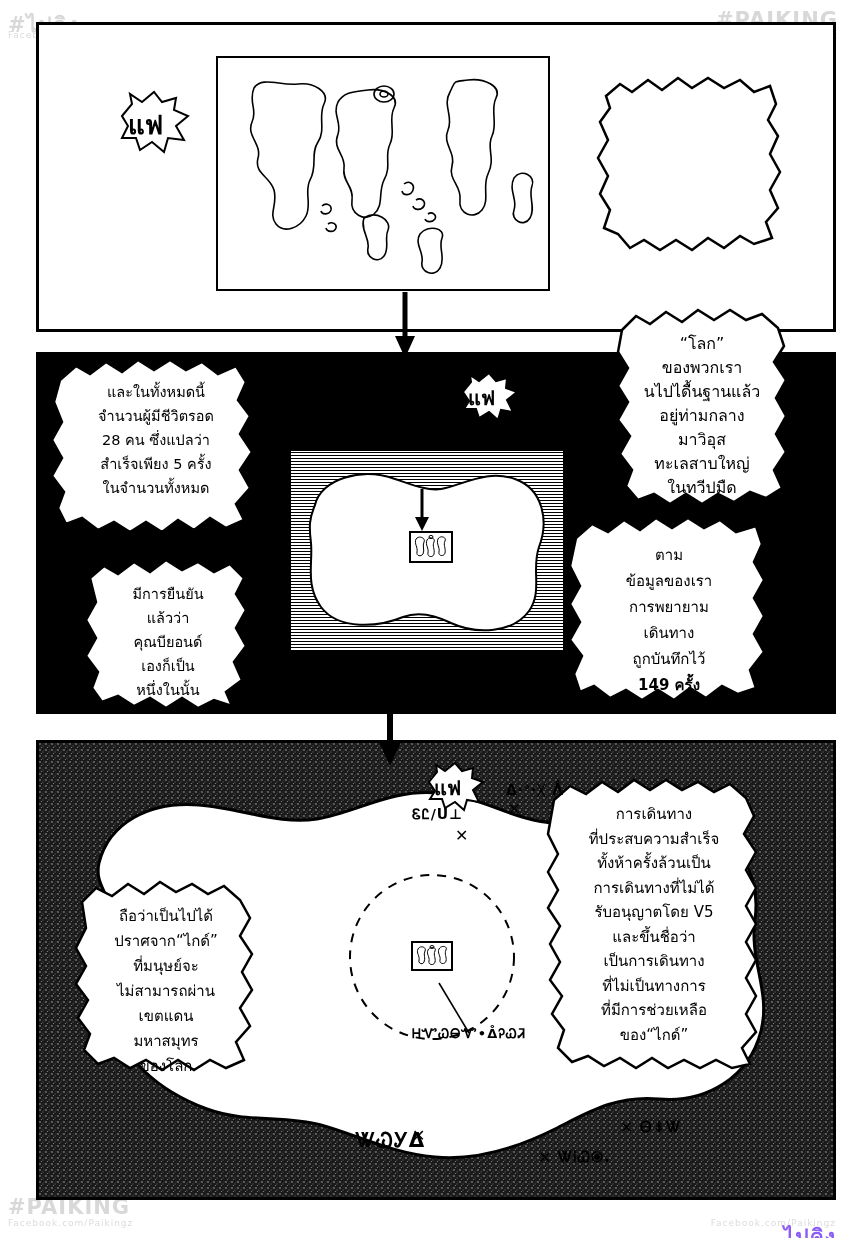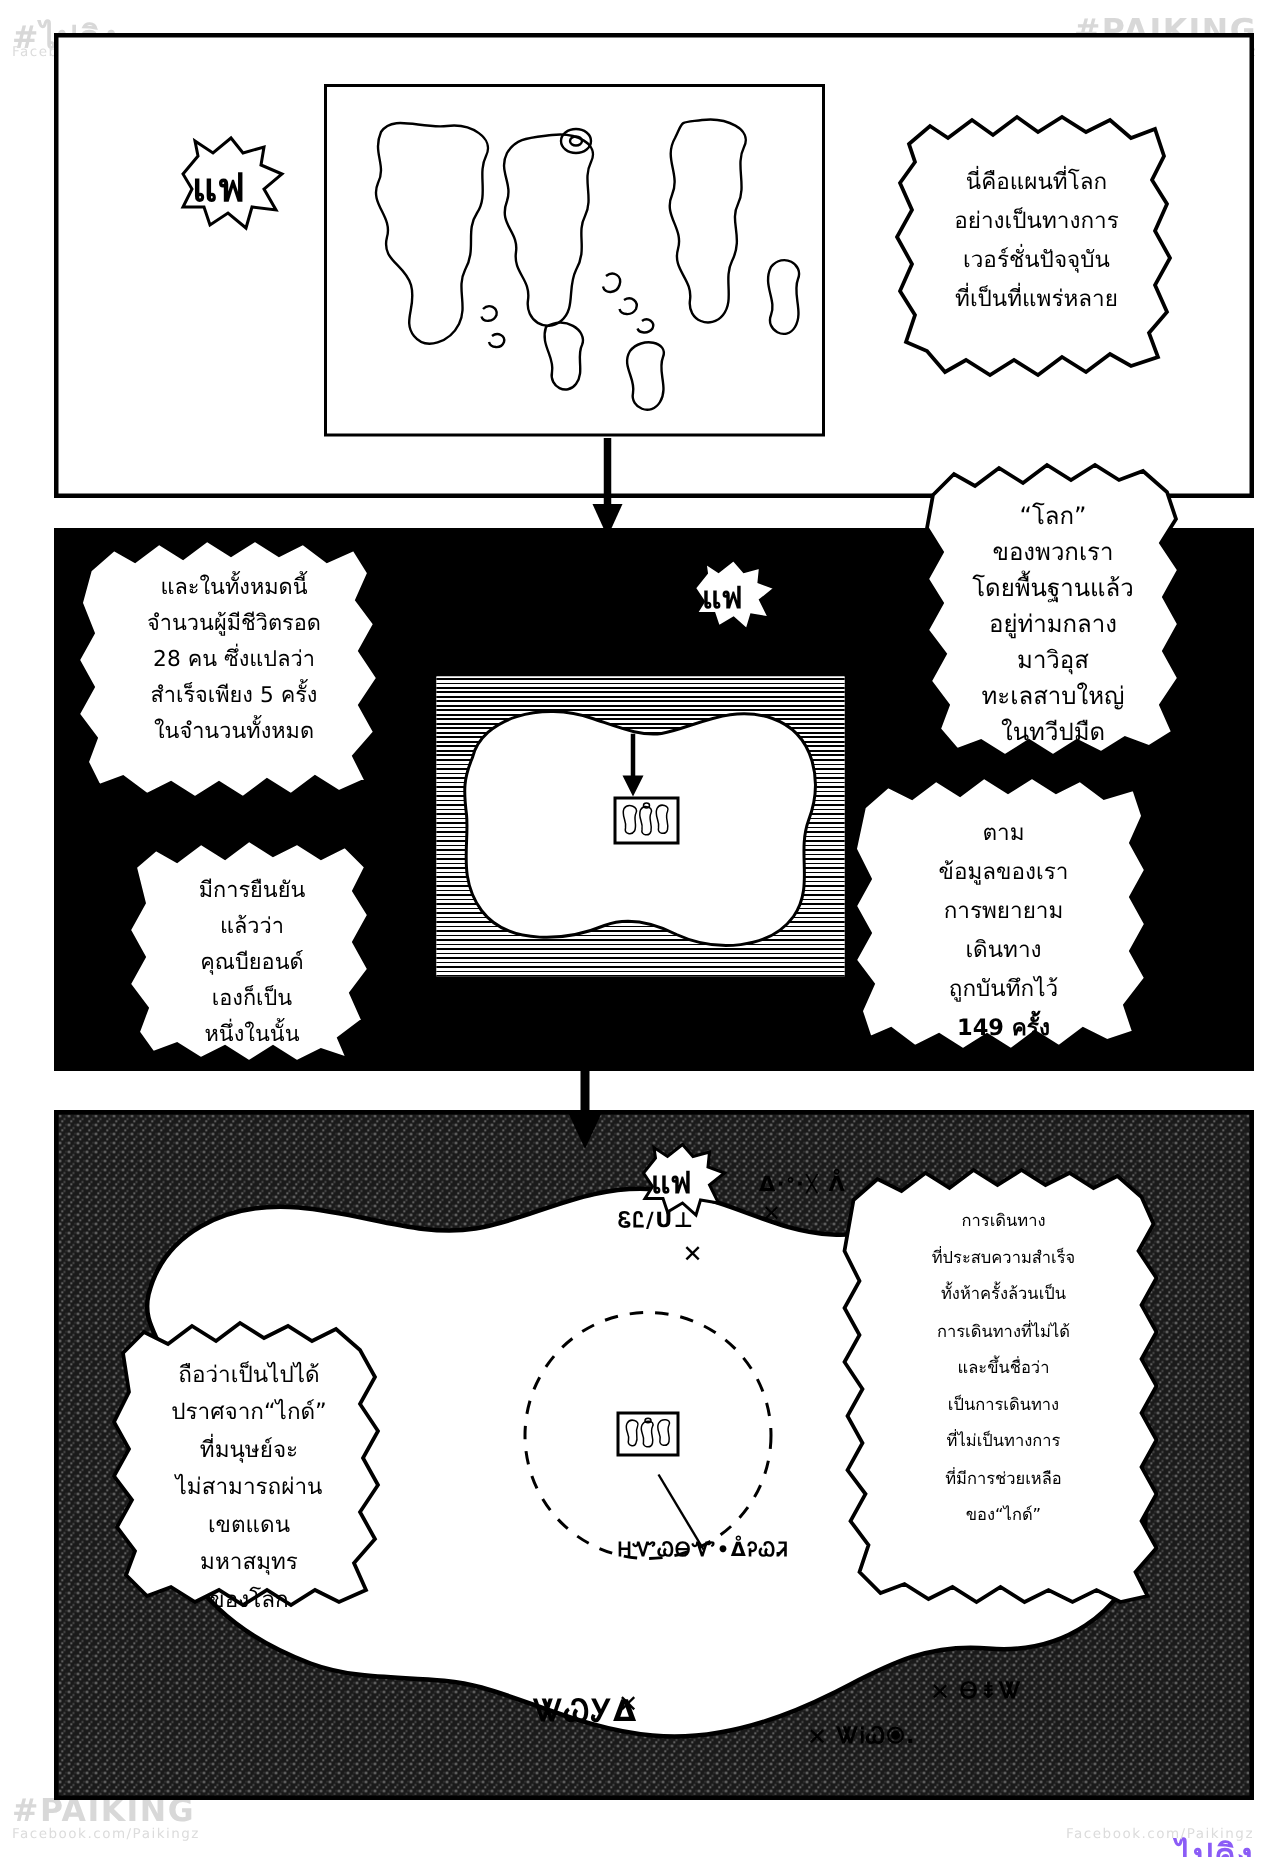--- a/index.html
+++ b/index.html
@@ -109,26 +109,20 @@
     <svg width="76" height="66" viewBox="0 0 76 66" style="position:absolute;left:-12px;top:-14px;">
       <polygon points="6,26 16,14 14,4 26,12 38,2 46,12 60,8 58,20 72,26 60,36 68,50 52,48 48,62 36,52 24,60 20,48 6,48 12,36" fill="#fff" stroke="#000" stroke-width="2"></polygon>
     </svg>
     <span style="position:relative;z-index:3;">แฟ</span>
   </div>
 
   <div class="bubble" style="left:596px;top:74px;width:190px;height:184px;font-size:15px;line-height:26px;padding-top:34px;">
     <svg width="190" height="184" viewBox="0 0 190 184">
       <polygon points="10,22 24,10 36,18 52,6 66,16 82,4 96,14 112,4 128,14 144,6 158,18 174,12 180,30 172,46 182,62 174,80 184,98 174,116 182,134 170,148 176,164 158,170 144,162 128,174 112,164 96,176 80,166 64,176 48,166 34,174 22,160 8,154 14,136 4,120 12,102 2,84 12,66 4,48 14,34" fill="#fff" stroke="#000" stroke-width="2.5"></polygon>
     </svg>
-    <div class="txt">
-      <span class="b-line">นี่คือแผนที่โลก</span>
-      <span class="b-line">อย่างเป็นทางการ</span>
-      <span class="b-line">เวอร์ชั่นปัจจุบัน</span>
-      <span class="b-line">ที่เป็นที่แพร่หลาย</span>
-    </div>
   </div>
 
   <div class="panel" id="panel-mid">
     <div id="mid-map">
       <svg id="mid-blob" viewBox="0 0 272 200" preserveAspectRatio="none">
         <path d="M24 54 C30 28 70 16 104 28 C122 34 136 40 150 38 C172 34 196 18 224 28 C252 38 258 70 248 96 C240 118 252 140 238 160 C222 182 186 184 160 172 C144 164 128 160 112 166 C88 176 48 180 30 156 C14 134 22 112 20 92 C18 76 18 68 24 54 Z" fill="#fff" stroke="#000" stroke-width="2"></path>
       </svg>
       <div id="mid-thumb" class="mini">
         <svg width="40" height="28" viewBox="0 0 40 28">
           <g fill="none" stroke="#000" stroke-width="1">
@@ -184,21 +178,21 @@
     </div>
   </div>
 
   <div class="bubble" style="left:612px;top:306px;width:180px;height:212px;font-size:16px;line-height:24px;padding-top:26px;">
     <svg width="180" height="212" viewBox="0 0 180 212">
       <polygon points="10,24 24,10 38,18 54,6 70,16 86,4 102,14 118,4 134,14 150,8 166,22 172,40 162,56 174,74 164,92 174,110 164,128 174,146 162,164 170,182 154,192 138,186 122,196 106,188 90,198 74,188 58,198 42,188 26,194 14,180 20,164 8,148 18,130 6,114 16,96 6,80 16,62 6,46" fill="#fff" stroke="#000" stroke-width="2.5"></polygon>
     </svg>
     <div class="txt">
       <span class="b-line">“โลก”</span>
       <span class="b-line">ของพวกเรา</span>
-      <span class="b-line">โดยพื้นฐานแล้ว</span>
+      <span class="b-line">นไปไดื้นฐานแล้ว</span>
       <span class="b-line">อยู่ท่ามกลาง</span>
       <span class="b-line">มาวิอุส</span>
       <span class="b-line">ทะเลสาบใหญ่</span>
       <span class="b-line">ในทวีปมืด</span>
     </div>
   </div>
 
   <div class="bubble" style="left:566px;top:514px;width:206px;height:196px;font-size:15px;line-height:26px;padding-top:28px;">
     <svg width="206" height="196" viewBox="0 0 206 196">
       <polygon points="10,24 26,10 42,18 58,6 74,16 90,4 106,14 122,4 138,14 154,6 170,18 190,12 196,30 188,48 198,66 188,84 198,102 188,120 198,138 184,156 190,174 172,180 156,172 140,184 124,174 108,186 92,176 76,186 60,176 44,184 28,172 14,178 8,160 16,142 4,126 14,108 4,90 14,72 4,52" fill="#fff" stroke="#000" stroke-width="2.5"></polygon>
@@ -274,29 +268,30 @@
       <span class="b-line">ถือว่าเป็นไปได้</span>
       <span class="b-line">ปราศจาก“ไกด์”</span>
       <span class="b-line">ที่มนุษย์จะ</span>
       <span class="b-line">ไม่สามารถผ่าน</span>
       <span class="b-line">เขตแดน</span>
       <span class="b-line">มหาสมุทร</span>
       <span class="b-line">ของโลก</span>
     </div>
   </div>
 
-  <div class="bubble" style="left:559px;top:776px;width:220px;height:296px;font-size:11px;line-height:24.5px;padding-top:26px;">
+  <div class="bubble" style="left:544px;top:776px;width:220px;height:296px;font-size:15px;line-height:24.5px;padding-top:26px;">
     <svg width="220" height="296" viewBox="0 0 220 296">
       <polygon points="10,24 26,10 42,18 58,6 74,16 90,4 106,14 122,4 138,14 154,6 170,16 186,8 202,22 210,40 200,58 212,76 202,94 212,112 202,130 212,148 202,166 212,184 202,202 212,220 202,238 212,256 198,272 206,288 188,292 172,284 156,292 140,284 124,292 108,282 92,292 76,282 60,290 44,280 28,286 14,272 20,254 8,238 18,220 6,204 16,186 6,168 16,150 4,132 14,114 4,96 14,78 4,58" fill="#fff" stroke="#000" stroke-width="2.5"></polygon>
     </svg>
     <div class="txt">
       <span class="b-line">การเดินทาง</span>
       <span class="b-line">ที่ประสบความสำเร็จ</span>
       <span class="b-line">ทั้งห้าครั้งล้วนเป็น</span>
       <span class="b-line">การเดินทางที่ไม่ได้</span>
+      <span class="b-line">รับอนุญาตโดย V5</span>
       <span class="b-line">และขึ้นชื่อว่า</span>
       <span class="b-line">เป็นการเดินทาง</span>
       <span class="b-line">ที่ไม่เป็นทางการ</span>
       <span class="b-line">ที่มีการช่วยเหลือ</span>
       <span class="b-line">ของ“ไกด์”</span>
     </div>
   </div>
 
 </div>
 

